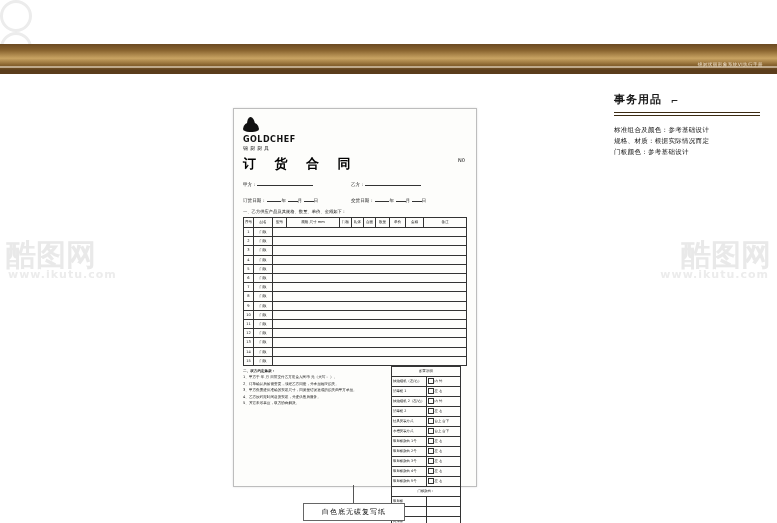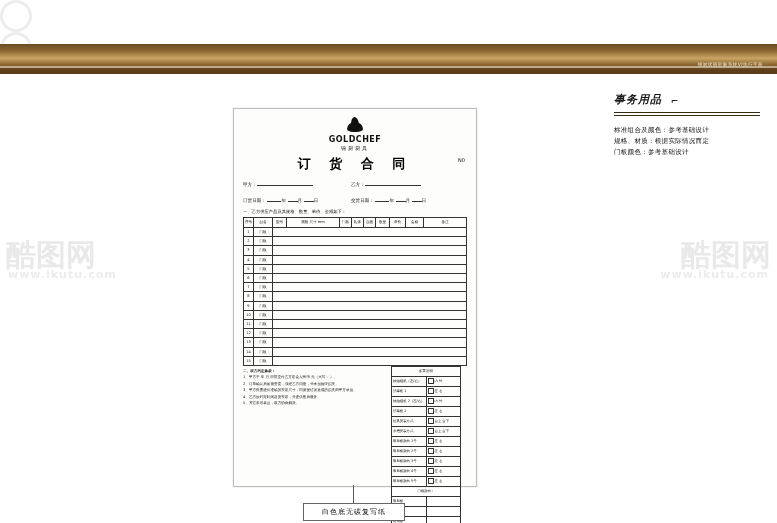--- a/index.html
+++ b/index.html
@@ -47,51 +47,51 @@
   .wm-left{left:6px;top:235px;font-size:30px;}
   .wm-left-sub{left:8px;top:268px;font-size:11px;color:#ececec;letter-spacing:1px;}
   .wm-right{right:6px;top:235px;font-size:30px;}
   .wm-right-sub{right:8px;top:268px;font-size:11px;color:#ececec;letter-spacing:1px;}
   .wm-mid{left:258px;top:245px;font-size:26px;color:#f0efed;transform:rotate(0deg);}
   .wm-logo-l{left:8px;top:205px;width:26px;height:26px;border:3px solid #ececec;border-radius:50%;}
   .wm-logo-r{right:60px;top:205px;width:26px;height:26px;border:3px solid #ececec;border-radius:50%;}
 
   
   .rightcol{position:absolute;left:614px;top:92px;width:150px;}
-  .rc-title{font-size:11px;font-weight:bold;color:#1a1a1a;letter-spacing:1px;font-style:italic;}
+  .rc-title{font-size:11px;font-weight:bold;color:#1a1a1a;letter-spacing:1px;}
   .rc-rule{margin-top:5px;height:1px;background:#3b2a12;width:146px;}
   .rc-rule2{margin-top:2px;height:1px;background:#3b2a12;width:146px;}
   .rc-list{margin-top:9px;}
   .rc-item{font-size:6.5px;color:#111;line-height:11px;letter-spacing:.3px;}
   .rc-arrow{display:inline-block;margin-left:4px;font-size:9px;color:#222;transform:translateY(1px);}
 
   
   .sheet{
     position:absolute;left:233px;top:108px;width:242px;height:377px;
     background:#fdfdfb;border:1px solid #bdbdbd;
     box-shadow:0 0 2px rgba(0,0,0,.12);
   }
   .sheet-inner{position:absolute;left:9px;top:7px;width:224px;height:362px;}
 
-  .logo-wrap{display:flex;flex-direction:column;align-items:center;margin-top:1px;}
+  .logo-wrap{display:flex;flex-direction:column;align-items:flex-start;margin-top:1px;}
   .flame{
     width:16px;height:17px;position:relative;
   }
   .flame:before{
     content:"";position:absolute;left:4px;top:0;width:8px;height:13px;background:#111;
     border-radius:50% 50% 45% 45%/60% 60% 40% 40%;transform:rotate(-6deg);
   }
   .flame:after{
     content:"";position:absolute;left:0px;top:5px;width:16px;height:10px;background:#111;
     border-radius:50% 50% 40% 40%/70% 70% 30% 30%;
   }
   .brand-en{font-size:8px;font-weight:bold;letter-spacing:.5px;color:#111;margin-top:1px;}
   .brand-cn{font-size:5px;letter-spacing:2px;color:#111;margin-top:1px;}
   .doc-title{
-    text-align:center;font-size:13px;font-weight:bold;letter-spacing:7px;color:#000;margin-top:4px;
+    font-size:13px;font-weight:bold;letter-spacing:7px;color:#000;margin-top:4px;
   }
   .doc-no{position:absolute;right:2px;top:41px;font-size:5px;color:#111;}
 
   .meta-row{display:flex;font-size:4.6px;color:#111;margin-top:5px;line-height:8px;}
   .meta-l{width:108px;}
   .meta-r{width:112px;}
   .ul{display:inline-block;border-bottom:.5px solid #333;height:7px;} .u14{width:14px;} .u10{width:10px;}
   .u56{width:56px;}
 
   .note-line{font-size:4.3px;color:#111;margin-top:3px;line-height:7px;}

